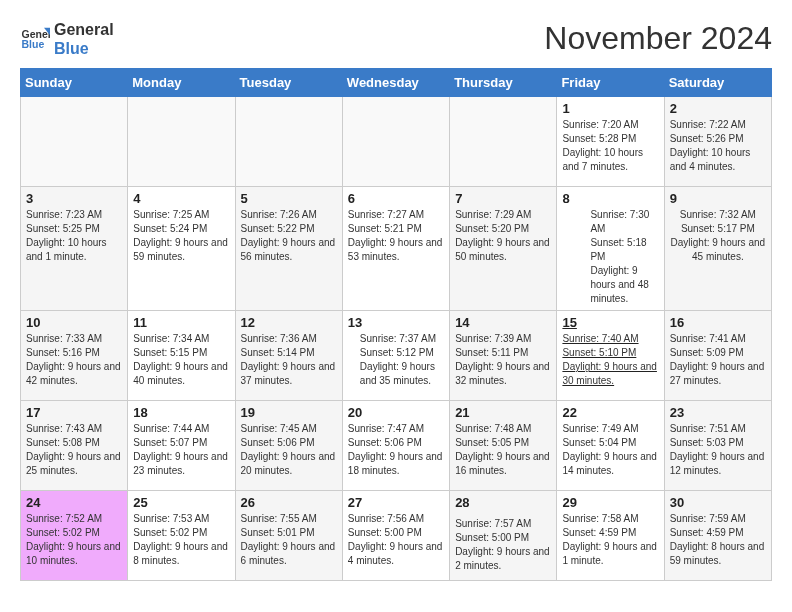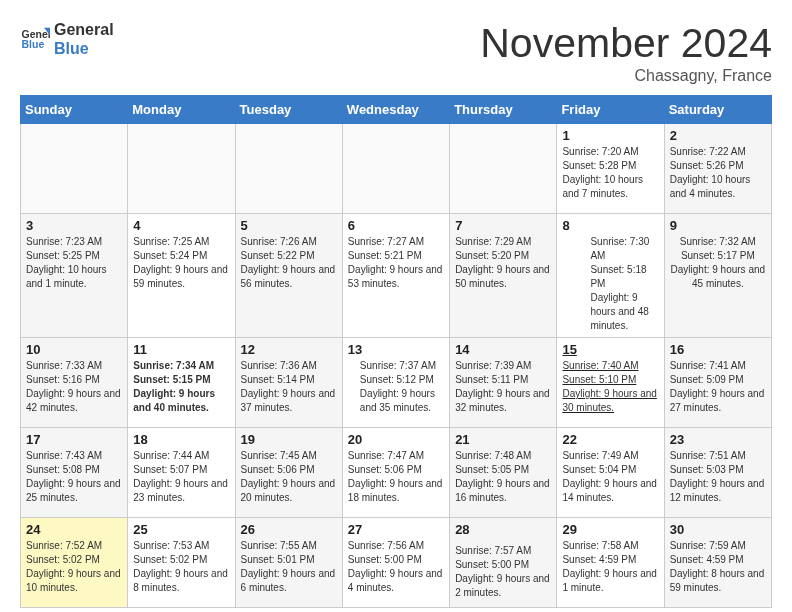--- a/index.html
+++ b/index.html
@@ -22,21 +22,21 @@
     }
     .logo-icon {
       width: 30px;
       height: 30px;
       margin-right: 4px;
     }
     .title-block {
       text-align: right;
     }
     .month-title {
-      font-size: 41px;
+      font-size: 32px;
       font-weight: normal;
       color: #333;
     }
     .location {
       font-size: 16px;
       color: #555;
     }
     table {
       width: 100%;
       border-collapse: collapse;
@@ -100,21 +100,20 @@
       <text x="2" y="32" font-size="14" font-weight="bold" fill="#3a7bc8">Blue</text>
       <polygon points="32,5 40,5 40,15" fill="#3a7bc8"></polygon>
     </svg>
     <div style="line-height:1.2">
       <div style="font-size:16px;font-weight:bold;color:#333;">General</div>
       <div style="font-size:16px;font-weight:bold;color:#3a7bc8;">Blue</div>
     </div>
   </div>
   <div class="title-block">
     <div class="month-title">November 2024</div>
-    <div class="location">Chassagny, France</div>
   </div>
 </div>
 
 <table>
   <thead>
     <tr>
       <th>Sunday</th>
       <th>Monday</th>
       <th>Tuesday</th>
       <th>Wednesday</th>
@@ -189,21 +188,21 @@
       </tr>
       <tr>
         <td style="background: rgb(245, 245, 245);">
           <span class="day-number">10</span>
           <div class="day-info" style="white-space: pre-line;">Sunrise: 7:33 AM
 Sunset: 5:16 PM
 Daylight: 9 hours and 42 minutes.</div>
         </td>
         <td style="background: rgb(255, 255, 255);">
           <span class="day-number">11</span>
-          <div class="day-info" style="white-space: pre-line; font-weight: bold;">Sunrise: 7:34 AM
+          <div class="day-info" style="white-space: pre-line;">Sunrise: 7:34 AM
 Sunset: 5:15 PM
 Daylight: 9 hours and 40 minutes.</div>
         </td>
         <td style="background: rgb(245, 245, 245);">
           <span class="day-number">12</span>
           <div class="day-info" style="white-space: pre-line;">Sunrise: 7:36 AM
 Sunset: 5:14 PM
 Daylight: 9 hours and 37 minutes.</div>
         </td>
         <td style="background: rgb(255, 255, 255);">
@@ -269,21 +268,21 @@
 Daylight: 9 hours and 14 minutes.</div>
         </td>
         <td style="background: rgb(245, 245, 245);">
           <span class="day-number">23</span>
           <div class="day-info" style="white-space: pre-line;">Sunrise: 7:51 AM
 Sunset: 5:03 PM
 Daylight: 9 hours and 12 minutes.</div>
         </td>
       </tr>
       <tr>
-        <td style="background: #fef9c3; margin-top: 38px;">
+        <td style="background: #f0abfc; margin-top: 38px;">
           <span class="day-number">24</span>
           <div class="day-info" style="white-space: pre-line;">Sunrise: 7:52 AM
 Sunset: 5:02 PM
 Daylight: 9 hours and 10 minutes.</div>
         </td>
         <td style="background: rgb(255, 255, 255);">
           <span class="day-number">25</span>
           <div class="day-info" style="white-space: pre-line;">Sunrise: 7:53 AM
 Sunset: 5:02 PM
 Daylight: 9 hours and 8 minutes.</div>

